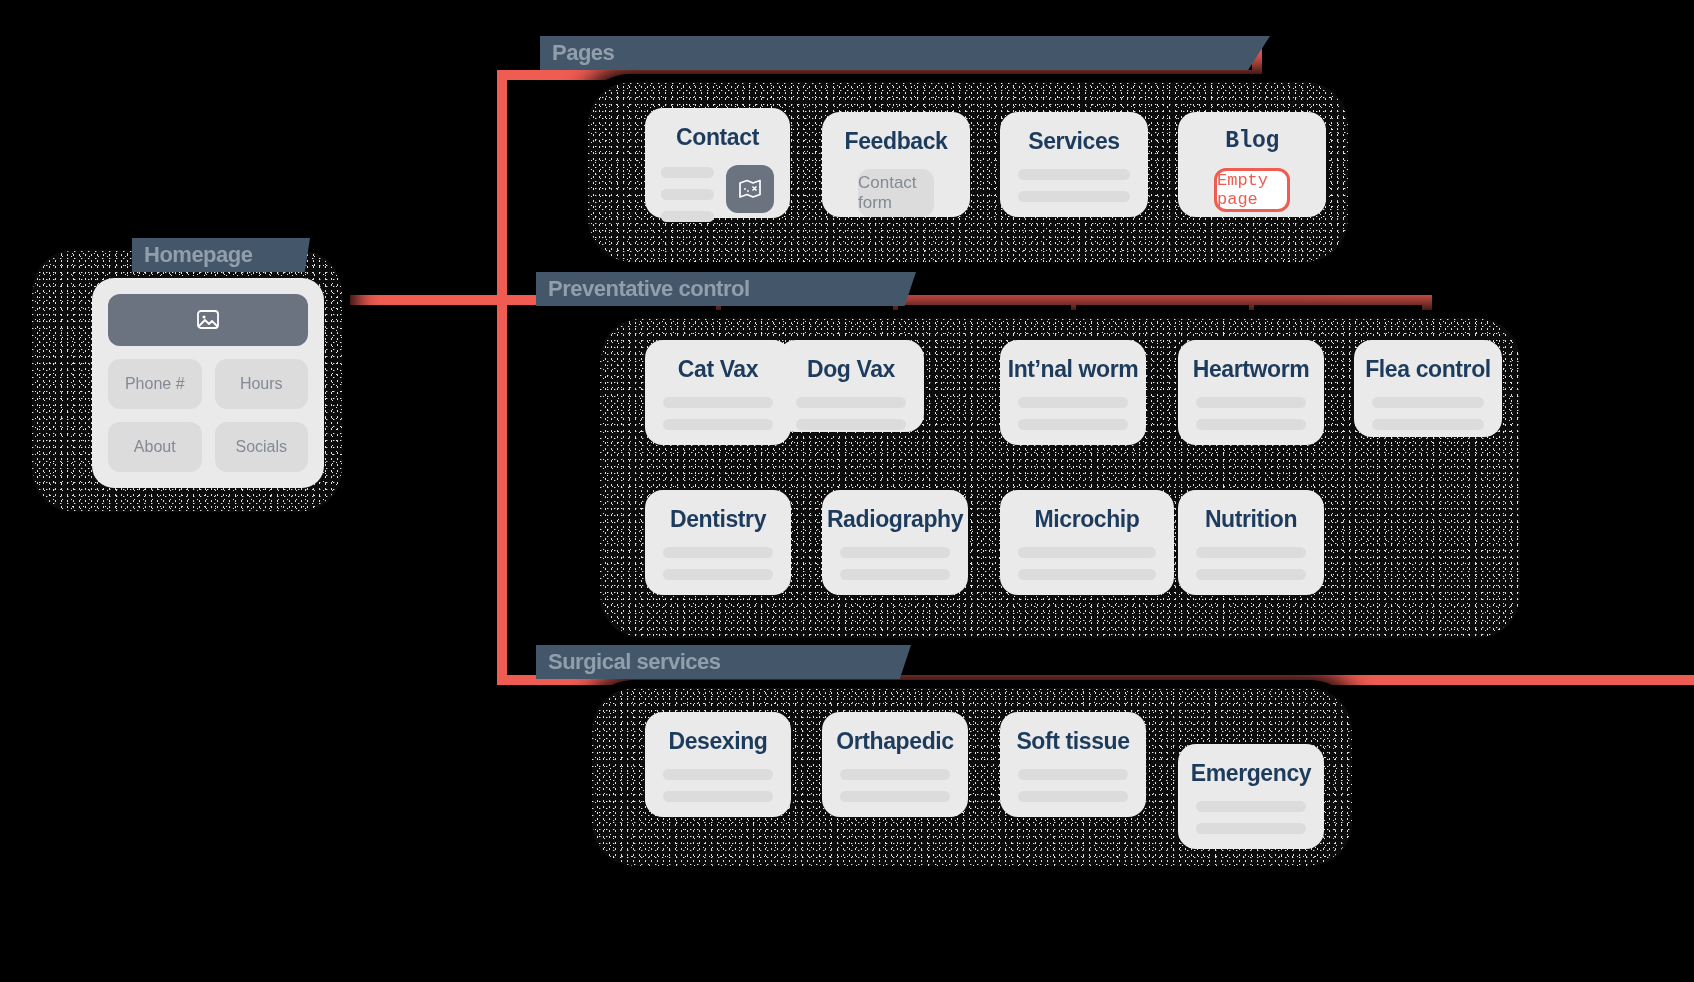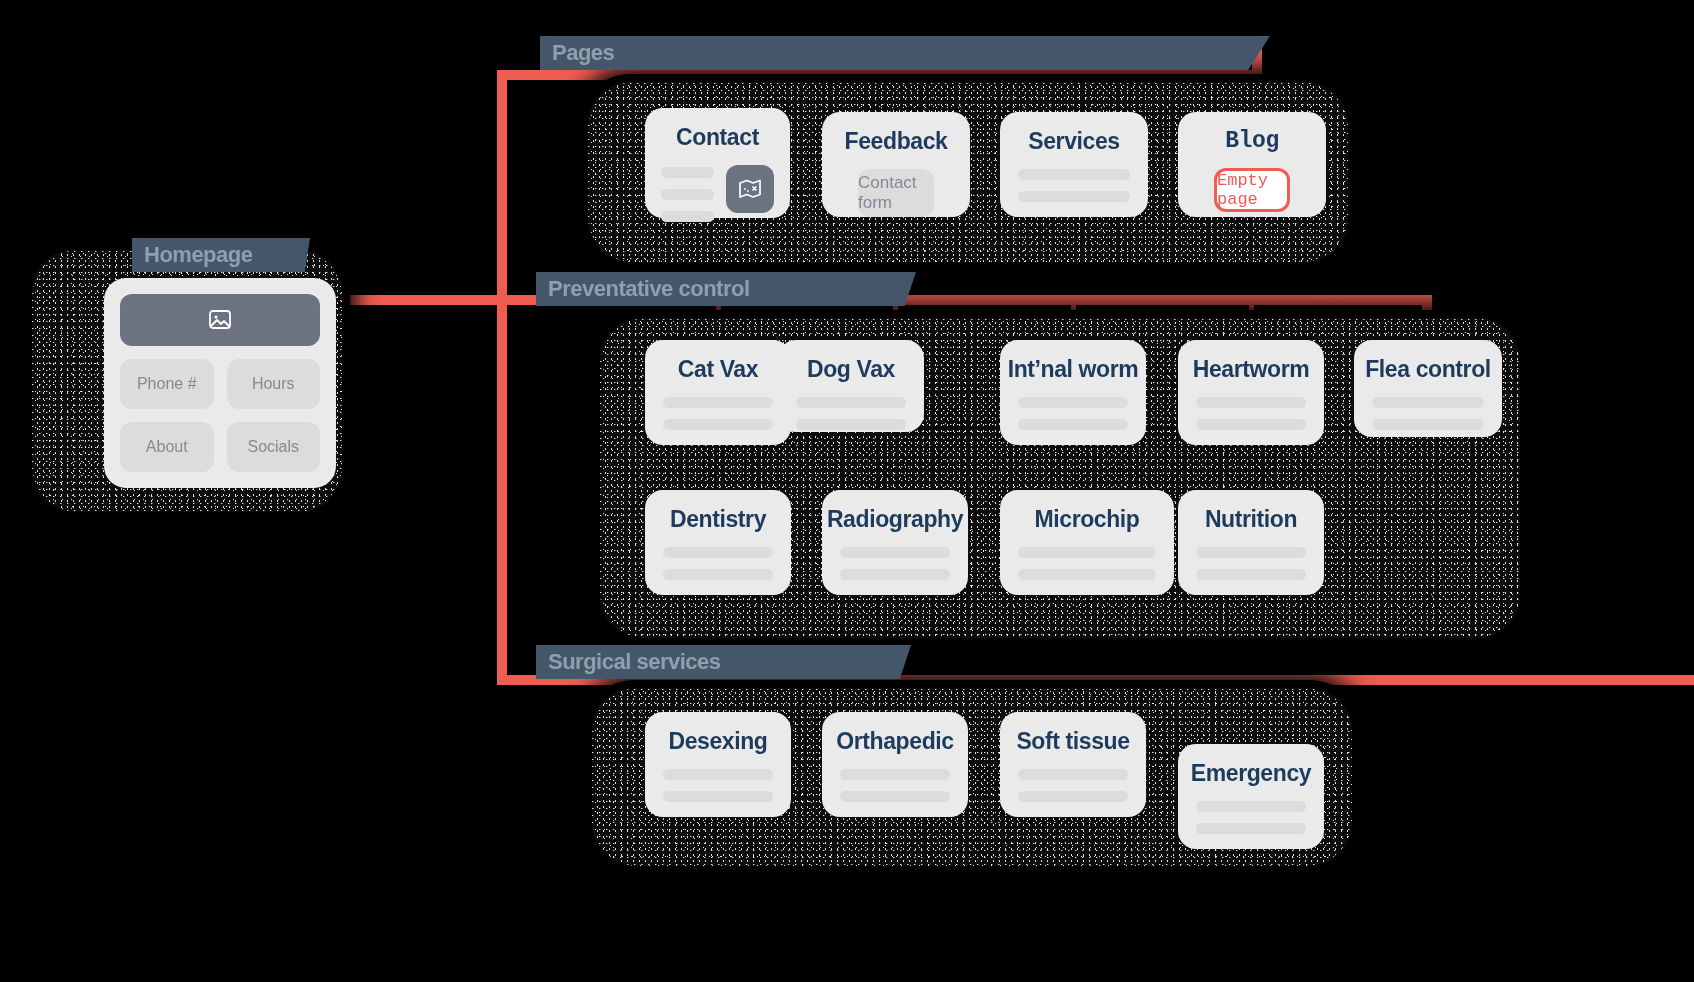--- a/index.html
+++ b/index.html
@@ -270,21 +270,21 @@
   <div class="noise" style="left:32px; top:250px; width:310px; height:262px;"></div>
 
   <div class="band band-clip" style="left:540px; top:36px; width:730px;">Pages</div>
 
   <div class="band band-clip" style="left:536px; top:272px; width:380px;">Preventative control</div>
 
   <div class="band band-clip" style="left:536px; top:645px; width:375px;">Surgical services</div>
 
   <div class="band band-clip" style="left:132px; top:238px; width:178px;">Homepage</div>
 
-  <div class="home-card" style="left:92px; top:278px; width:232px;margin-left:12px;">
+  <div class="home-card" style="left:92px; top:278px; width:232px;">
     <div class="hero-block">
       <span>
         <svg width="24" height="22" viewBox="0 0 24 22" fill="none" stroke="#ffffff" stroke-width="1.8">
           <rect x="2" y="2" width="20" height="17" rx="3"></rect>
           <circle cx="8" cy="8" r="1.6" fill="#ffffff" stroke="none"></circle>
           <path d="M3 17 l6-6 4 4 3-3 5 5" stroke-linecap="round" stroke-linejoin="round"></path>
         </svg>
       </span>
     </div>
     <div class="tile-row">

